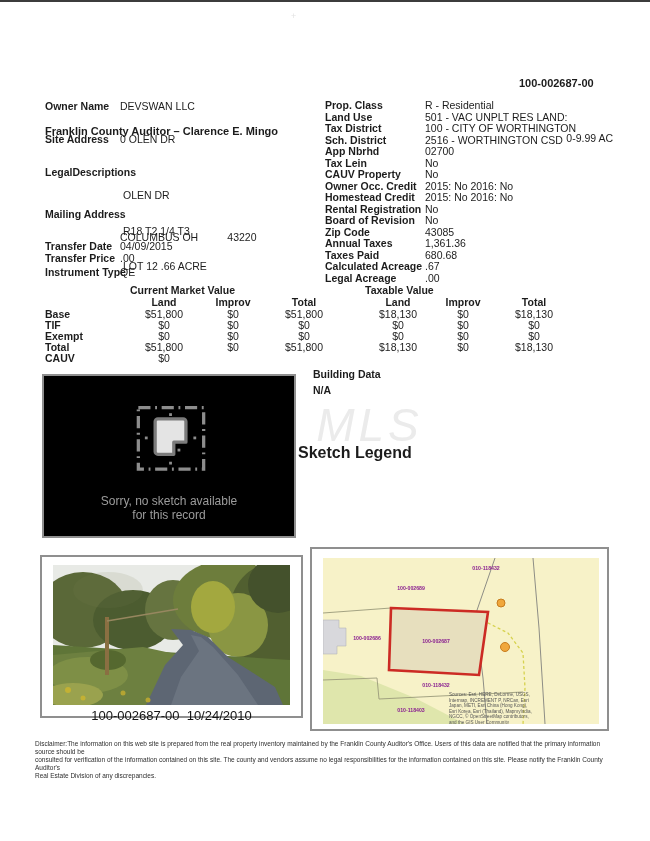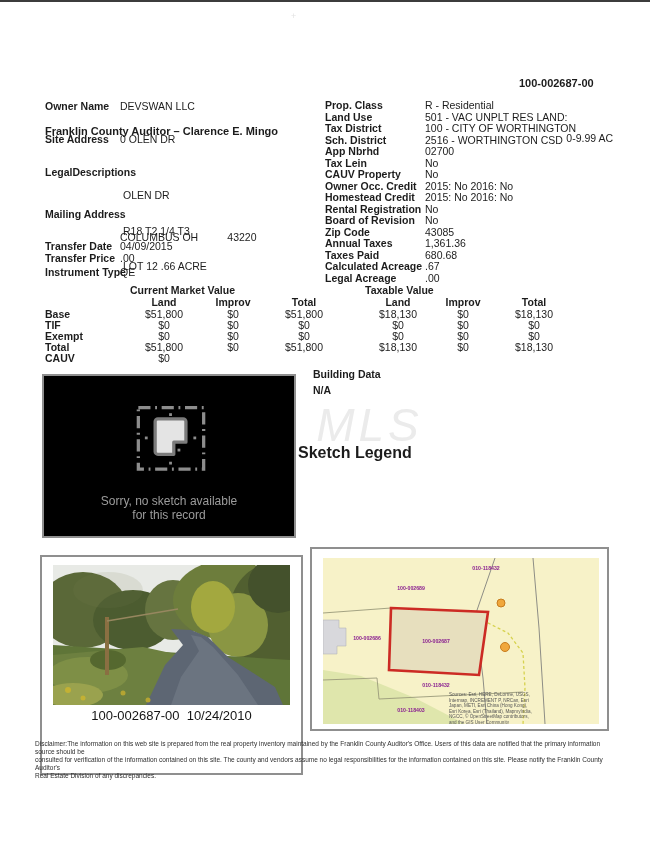--- a/index.html
+++ b/index.html
@@ -40,21 +40,21 @@
   .bld-title { position:absolute; left:313px; top:368px; font-size:10.5px; font-weight:bold; }
   .bld-val { position:absolute; left:313px; top:384px; font-size:10.5px; font-weight:bold; }
   .sketch-legend { position:absolute; left:298px; top:444px; font-size:16px; font-weight:bold; }
 
   .watermark { position:absolute; left:225px; top:398px; font-size:46px; font-style:italic; color:#ebebeb; letter-spacing:4px; z-index:1; }
 
   .sketch-box { position:absolute; left:42px; top:374px; width:254px; height:164px; border:2px solid #8f8f8f; background:#000000; z-index:2; }
   .sketch-icon { position:absolute; left:85px; top:24px; }
   .sketch-msg { position:absolute; left:0; top:118px; width:250px; text-align:center; color:#9c9c9c; font-size:12px; line-height:14px; }
 
-  .photo-box { position:absolute; left:40px; top:555px; width:263px; height:220px; border:2px solid #8f8f8f; background:#fff; }
+  .photo-box { position:absolute; left:40px; top:555px; width:263px; height:163px; border:2px solid #8f8f8f; background:#fff; }
   .photo-frame { position:absolute; left:11px; top:8px; width:237px; height:140px; overflow:hidden; }
   .photo-caption { position:absolute; left:0; top:151px; width:259px; text-align:center; font-size:13px; color:#141414; white-space:pre; }
 
   .map-box { position:absolute; left:310px; top:547px; width:299px; height:184px; border:2px solid #8f8f8f; background:#fff; }
   .map-frame { position:absolute; left:11px; top:9px; width:276px; height:166px; }
 
   .disclaimer { position:absolute; left:35px; top:740px; width:585px; font-size:6.5px; line-height:8px; color:#2e2e2e; }
 </style>
 </head>
 <body>

